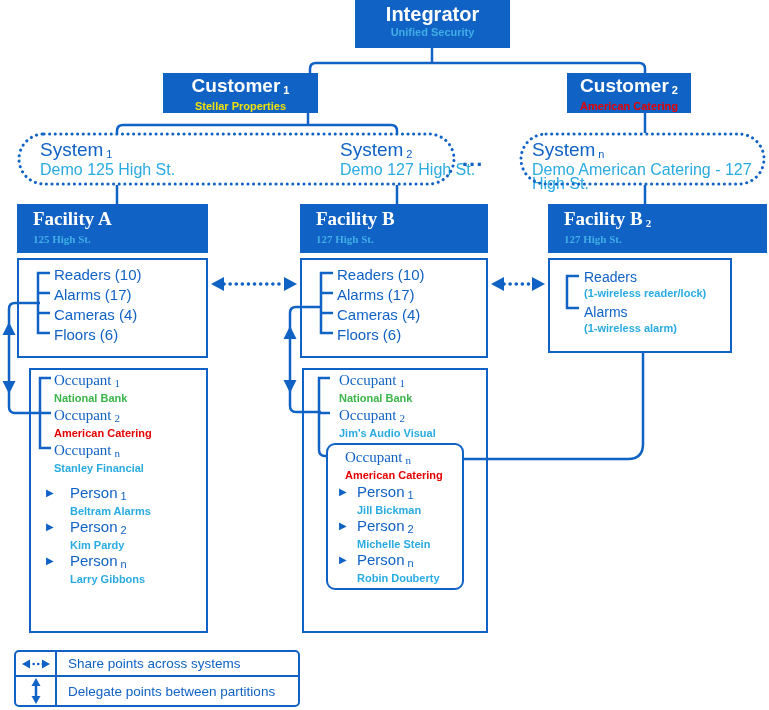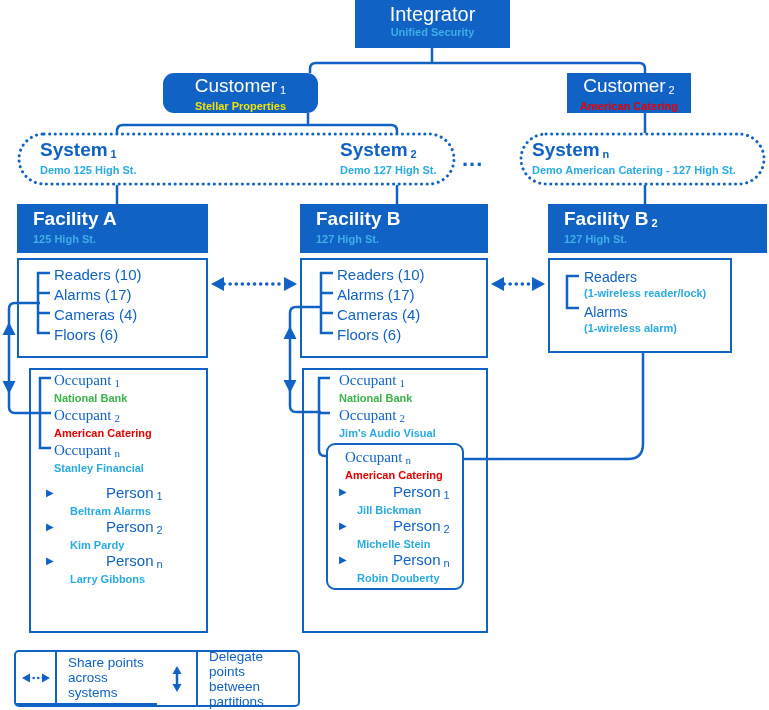--- a/index.html
+++ b/index.html
@@ -6,58 +6,58 @@
   body { background: #ffffff; }
   .stage {
     position: relative; width: 769px; height: 710px; background: #fff;
     font-family: "Liberation Sans", sans-serif; overflow: hidden;
   }
   .abs { position: absolute; }
   svg.connectors { position: absolute; left: 0; top: 0; z-index: 10; pointer-events: none; }
 
   
   .bluebox { background: #1062C5; color: #fff; text-align: center; }
-  .node-title { font-size: 20px; line-height: 23px; font-weight: normal; }
+  .node-title { font-size: 20px; line-height: 23px; font-weight: bold; }
   .node-sub   { font-size: 11px; line-height: 13px; font-weight: bold; color: #3FAFE6; }
   .sub-num { font-size: 11px; position: relative; top: 2px; margin-left: 3px; }
 
   
-  .fac-header { text-align: left; padding: 3px 0 0 16px; }
+  .fac-header { text-align: left; padding: 3px 0 0 16px; font-family: Liberation Serif, serif; }
   .fac-title { font-size: 19px; line-height: 23px; font-weight: bold; color: #fff; }
 
   
   .outline { background: #fff; border: 2.5px solid #1062C5; }
 
   
-  .sys-title { font-size: 19px; line-height: 22px; color: #1062C5; font-weight: bold; }
-  .sys-sub   { font-size: 11px; line-height: 14px; font-weight: bold; color: #29ABE2; }
+  .sys-title { font-size: 19px; line-height: 22px; color: #1062C5; }
+  .sys-sub   { font-size: 16px; line-height: 14px; font-weight: normal; color: #29ABE2; }
   .ellipsis  { font-size: 22px; font-weight: bold; color: #1062C5; letter-spacing: 1px; }
 
   
   .point-item { font-size: 15px; line-height: 20px; color: #1062C5; }
   .pd-label { font-size: 14px; line-height: 18px; color: #1062C5; }
   .pd-note  { font-size: 11px; line-height: 15px; font-weight: bold; color: #29ABE2; }
   .pd-block { margin-bottom: 2px; }
 
   
   .occ { height: 35px; }
   .occ-label { font-size: 15px; line-height: 18px; color: #1062C5; font-family: Liberation Serif, serif; }
   .occ-name  { font-size: 11px; line-height: 17px; font-weight: bold; }
   .person { position: relative; height: 34px; }
-  .person-label { font-size: 15px; line-height: 18px; color: #1062C5; margin-left: 36px; }
+  .person-label { font-size: 15px; line-height: 18px; color: #1062C5; }
   .person-name  { font-size: 11px; line-height: 16px; font-weight: bold; color: #29ABE2; }
   .bullet { position: absolute; left: 0; top: 3px; font-size: 10px; color: #1062C5; }
 
   .nested {
     position: absolute; background: #fff;
     border: 2px solid #1062C5; border-radius: 9px;
   }
 
   
-  .legend { display: flex; flex-direction: row; border-radius: 5px; }
+  .legend { display: flex; flex-direction: column; border-radius: 5px; }
   .legend-row { flex: 1; display: flex; align-items: center; }
   .legend-row.first { border-bottom: 2px solid #1062C5; }
   .legend-icon-cell { width: 41px; height: 100%; border-right: 2px solid #1062C5;
     display: flex; align-items: center; justify-content: center; flex: none; }
   .legend-text { font-size: 13.5px; color: #1062C5; padding-left: 11px; }
 </style>
 </head>
 <body>
 
 <div class="stage">
@@ -114,21 +114,21 @@
       <polygon points="290,326 283.5,339 296.5,339"></polygon>
       <polygon points="290,393 283.5,380 296.5,380"></polygon>
     </g>
   </svg>
 
   <div class="abs bluebox" style="left:355px; top:0; width:155px; height:48px; padding-top:3px;">
     <div class="node-title">Integrator</div>
     <div class="node-sub">Unified Security</div>
   </div>
 
-  <div class="abs bluebox" style="left:163px; top:73px; width:155px; height:40px; padding-top:1px;border-radius:11px;">
+  <div class="abs bluebox" style="left:163px; top:73px; width:155px; height:40px; padding-top:1px;">
     <div class="node-title" style="font-size:19px;"><span>Customer</span><span class="sub-num">1</span></div>
     <div class="node-sub" style="color: rgb(240, 225, 10);">Stellar Properties</div>
   </div>
   <div class="abs bluebox" style="left:567px; top:73px; width:124px; height:40px; padding-top:1px;">
     <div class="node-title" style="font-size:19px;"><span>Customer</span><span class="sub-num">2</span></div>
     <div class="node-sub" style="color: rgb(230, 0, 0);">American Catering</div>
   </div>
 
   <div class="abs" style="left:40px; top:139px;">
     <div class="sys-title"><span>System</span><span class="sub-num">1</span></div>

